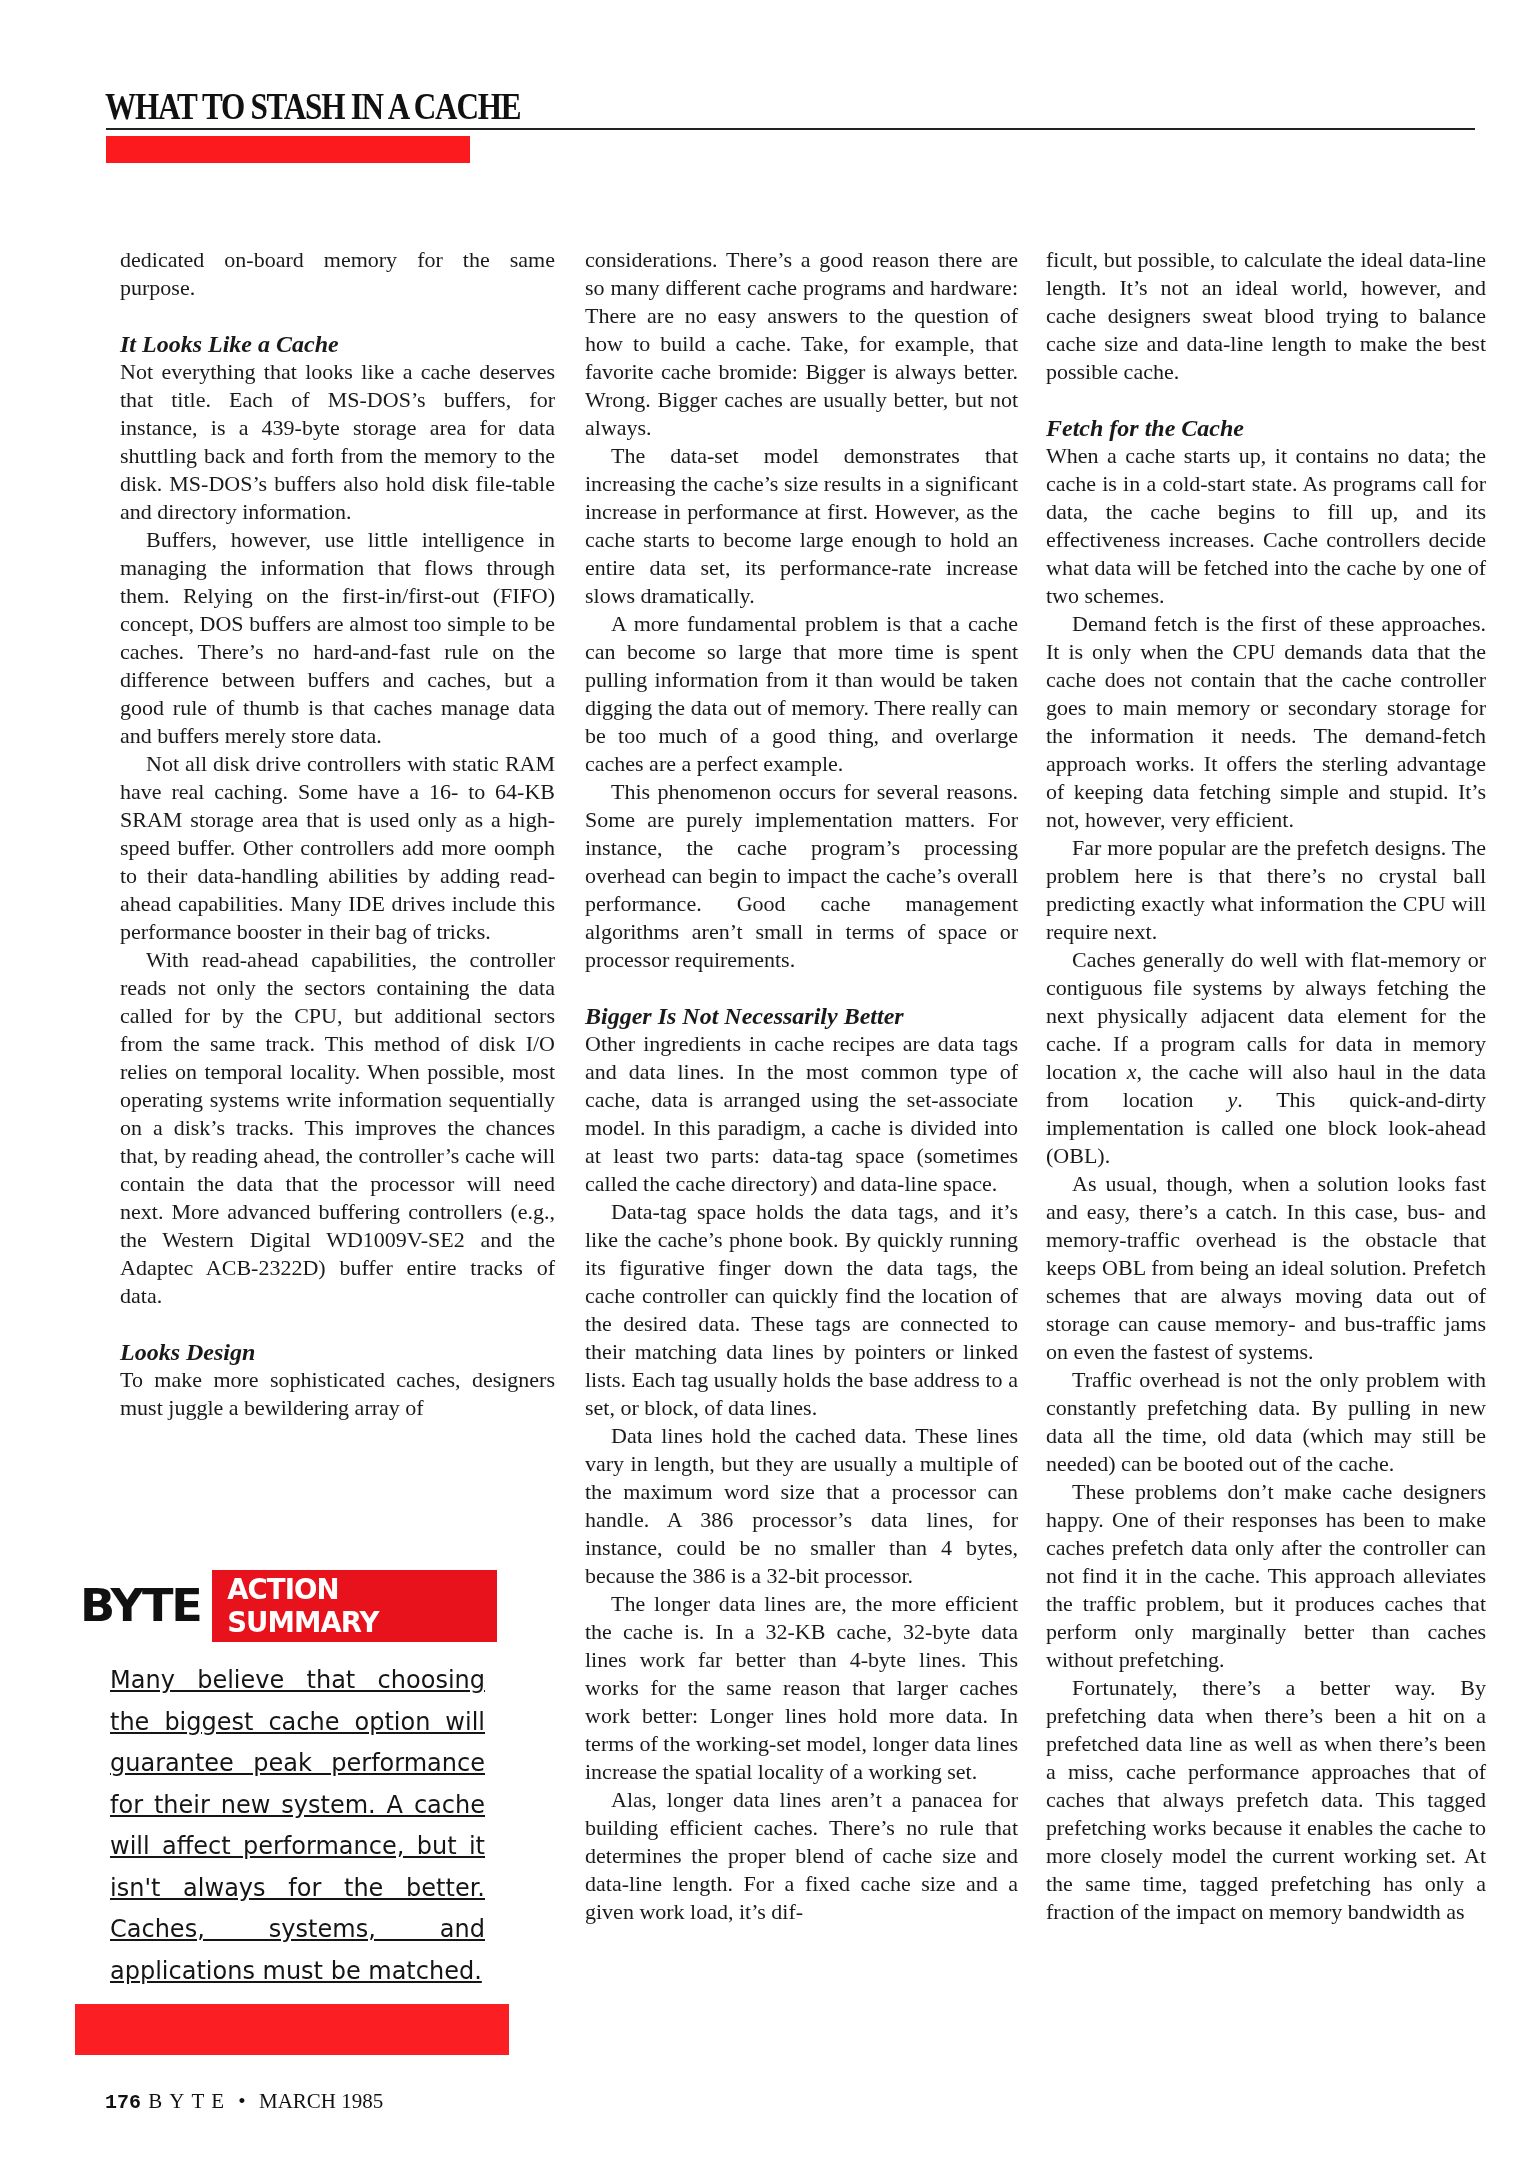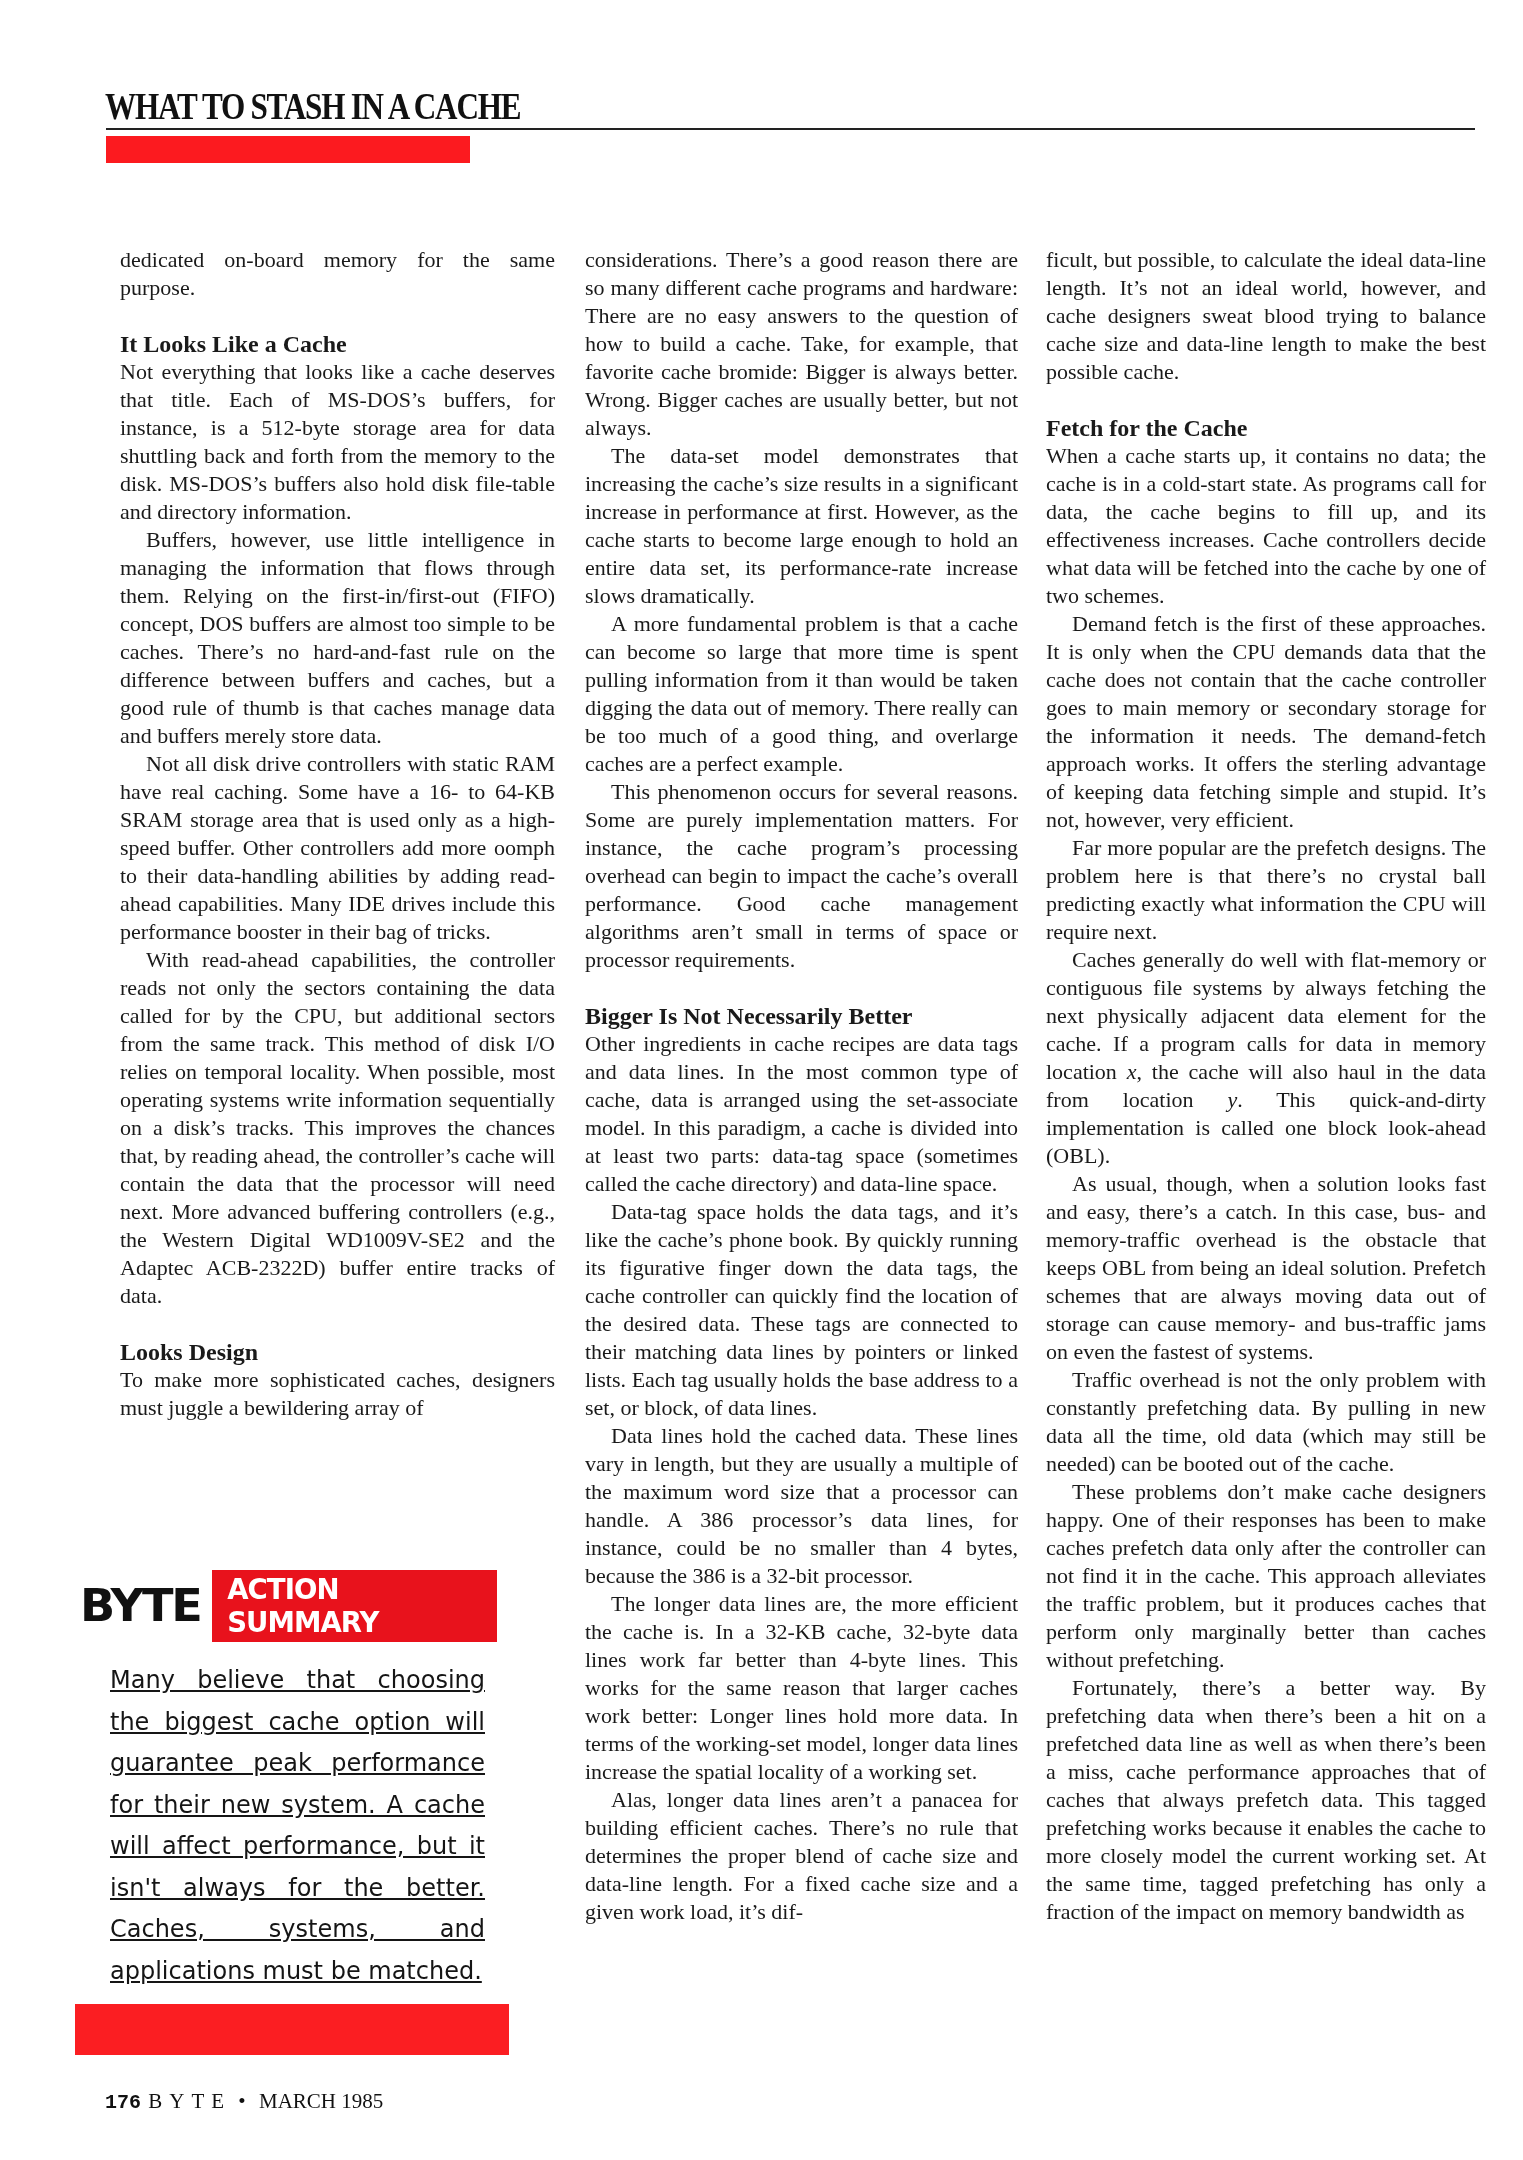--- a/index.html
+++ b/index.html
@@ -11,21 +11,21 @@
     transform: scaleX(0.82); transform-origin: left top;
     color: #111;
   }
   .title-rule { position: absolute; left: 106px; top: 128px; width: 1369px; height: 2px; background: #222; }
   .title-bar { position: absolute; left: 106px; top: 136px; width: 364px; height: 27px; background: #fc1a1f; }
 
   .col { position: absolute; top: 246px; font-family: "Liberation Serif", serif;
          font-size: 22px; line-height: 28px; text-align: justify; hyphens: manual; margin-left: 12px; }
   .col p { margin: 0; text-indent: 26px; }
   .col p.first { text-indent: 0; }
-  .col h3 { margin: 28px 0 0 0; font-size: 24px; line-height: 28px; font-weight: bold; text-align: left; }
+  .col h3 { margin: 28px 0 0 0; font-size: 24px; line-height: 28px; font-weight: bold; text-align: left; font-style: italic; }
   .col-left { left: 108px; width: 435px; }
   .col-mid { left: 573px; width: 433px; }
   .col-right { left: 1034px; width: 440px; }
 
   .action-header { position: absolute; left: 80px; top: 1584px; height: 44px; display: flex; align-items: center; }
   .byte-logo { font-family: "DejaVu Sans", sans-serif; font-weight: bold; font-size: 44px; letter-spacing: -2px;
                line-height: 44px; color: #111; transform: scaleX(1.05); transform-origin: left center; width: 118px; }
   .action-label { margin-left: 14px; background: #e8121c; color: #fff;
                   font-family: "DejaVu Sans", sans-serif; font-weight: bold; font-size: 29px;
                   letter-spacing: -1px; padding: 3px 12px 3px 16px; line-height: 33px; width: 272px;
@@ -43,21 +43,21 @@
 </head>
 <body>
 
 <div class="page-title">WHAT TO STASH IN A CACHE</div>
 <div class="title-rule"></div>
 <div class="title-bar"></div>
 
 <div class="col col-left">
   <p class="first">dedicated on-board memory for the same purpose.</p>
   <h3>It Looks Like a Cache</h3>
-  <p class="first">Not everything that looks like a cache deserves that title. Each of MS-DOS’s buffers, for instance, is a 512-byte storage area for data shuttling back and forth from the memory to the disk. MS-DOS’s buffers also hold disk file-table and directory information.</p>
+  <p class="first">Not everything that looks like a cache deserves that title. Each of MS-DOS’s buffers, for instance, is a 439-byte storage area for data shuttling back and forth from the memory to the disk. MS-DOS’s buffers also hold disk file-table and directory information.</p>
   <p>Buffers, however, use little intelligence in managing the information that flows through them. Relying on the first-in/first-out (FIFO) concept, DOS buffers are almost too simple to be caches. There’s no hard-and-fast rule on the difference between buffers and caches, but a good rule of thumb is that caches manage data and buffers merely store data.</p>
   <p>Not all disk drive controllers with static RAM have real caching. Some have a 16- to 64-KB SRAM storage area that is used only as a high-speed buffer. Other controllers add more oomph to their data-handling abilities by adding read-ahead capabilities. Many IDE drives include this performance booster in their bag of tricks.</p>
   <p>With read-ahead capabilities, the controller reads not only the sectors containing the data called for by the CPU, but additional sectors from the same track. This method of disk I/O relies on temporal locality. When possible, most operating systems write information sequentially on a disk’s tracks. This improves the chances that, by reading ahead, the controller’s cache will contain the data that the processor will need next. More advanced buffering controllers (e.g., the Western Digital WD1009V-SE2 and the Adaptec ACB-2322D) buffer entire tracks of data.</p>
   <h3>Looks Design</h3>
   <p class="first">To make more sophisticated caches, designers must juggle a bewildering array of</p>
 </div>
 
 <div class="action-header">
   <span class="byte-logo">BYTE</span>
   <span class="action-label">ACTION SUMMARY</span>

